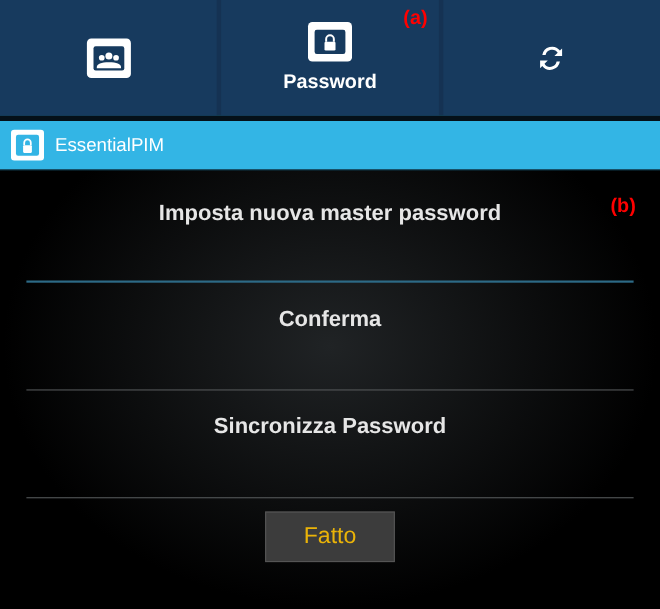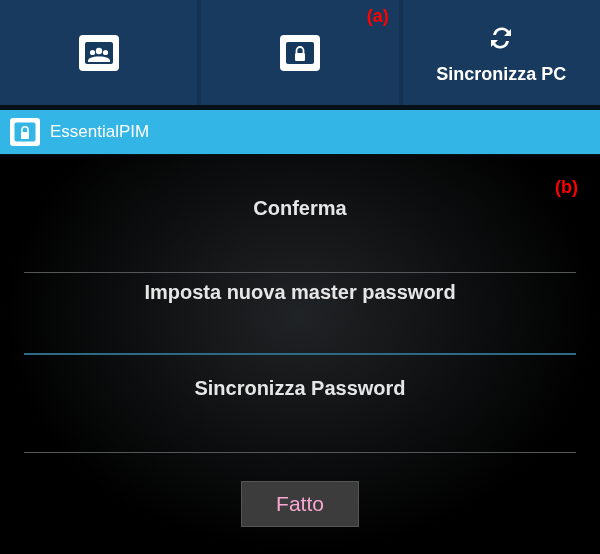--- a/index.html
+++ b/index.html
@@ -92,24 +92,24 @@
     color: #fff;
     font-size: 18px;
     margin-top: 10px;
   }
   .input-line.gray {
     border-bottom: 1px solid #545759;
     margin-top: 12px;
   }
 
   .done-button {
-    margin-top: 28px;
+    margin-top: 12px;
     padding: 10px 34px;
     font-size: 21px;
-    color: #f9a8d4;
+    color: #eab308;
     background: #3c3c3c;
     border: 1px solid #555;
     cursor: pointer;
   }
 </style>
 </head>
 <body>
 
 <div class="toolbar">
   <div class="toolbar-item">
@@ -128,56 +128,56 @@
   <div class="toolbar-item">
     <span class="marker" style="top:6px; right:10px;">(a)</span>
     <span class="icon-wrap">
       <svg width="34" height="28" viewBox="0 0 34 28">
         <rect x="0" y="0" width="34" height="28" rx="4" fill="#fff"></rect>
         <rect x="3" y="3" width="28" height="22" rx="2" fill="#163a5e"></rect>
         <rect x="12" y="14" width="10" height="8" rx="1.2" fill="#fff"></rect>
         <path d="M13.5 14v-2.5a3.5 3.5 0 0 1 7 0V14" stroke="#fff" stroke-width="1.8" fill="none"></path>
       </svg>
     </span>
+    <span class="toolbar-label">Password</span>
   </div>
 
   <div class="toolbar-item">
     <span style="height:36px;display:flex;align-items:center;">
       <svg width="34" height="34" viewBox="0 0 34 34">
         <path d="M9 14a9 9 0 0 1 16-4l2-2v7h-7l3-3a6 6 0 0 0-11 2z" fill="#fff"></path>
         <path d="M25 20a9 9 0 0 1-16 4l-2 2v-7h7l-3 3a6 6 0 0 0 11-2z" fill="#fff"></path>
       </svg>
     </span>
-    <span class="toolbar-label">Sincronizza PC</span>
   </div>
 </div>
 
 <div class="titlebar">
   <span class="app-icon">
     <svg width="26" height="24" viewBox="0 0 26 24">
       <rect x="0" y="0" width="26" height="24" rx="3" fill="#fff"></rect>
       <rect x="2.5" y="2.5" width="21" height="19" rx="2" fill="#33b5e5"></rect>
       <rect x="9" y="12" width="8" height="7" rx="1" fill="#fff"></rect>
       <path d="M10 12v-2.2a3 3 0 0 1 6 0V12" stroke="#fff" stroke-width="1.6" fill="none"></path>
     </svg>
   </span>
   <span class="app-name">EssentialPIM</span>
 </div>
 
 <div class="content">
   <span class="marker" style="top:22px; right:22px;">(b)</span>
 
+  <div class="field-block">
+    <span class="field-label">Imposta nuova master password</span>
+    <input class="input-line" type="password" style="">
+  </div>
+
   <div class="field-block" style="margin-top:20px;">
     <span class="field-label">Conferma</span>
     <input class="input-line gray" type="password" style="">
-  </div>
-
-  <div class="field-block">
-    <span class="field-label">Imposta nuova master password</span>
-    <input class="input-line" type="password" style="">
   </div>
 
   <div class="field-block" style="margin-top:20px;">
     <span class="field-label">Sincronizza Password</span>
     <input class="input-line gray" type="text" style="">
   </div>
 
   <button class="done-button">Fatto</button>
 </div>
 

